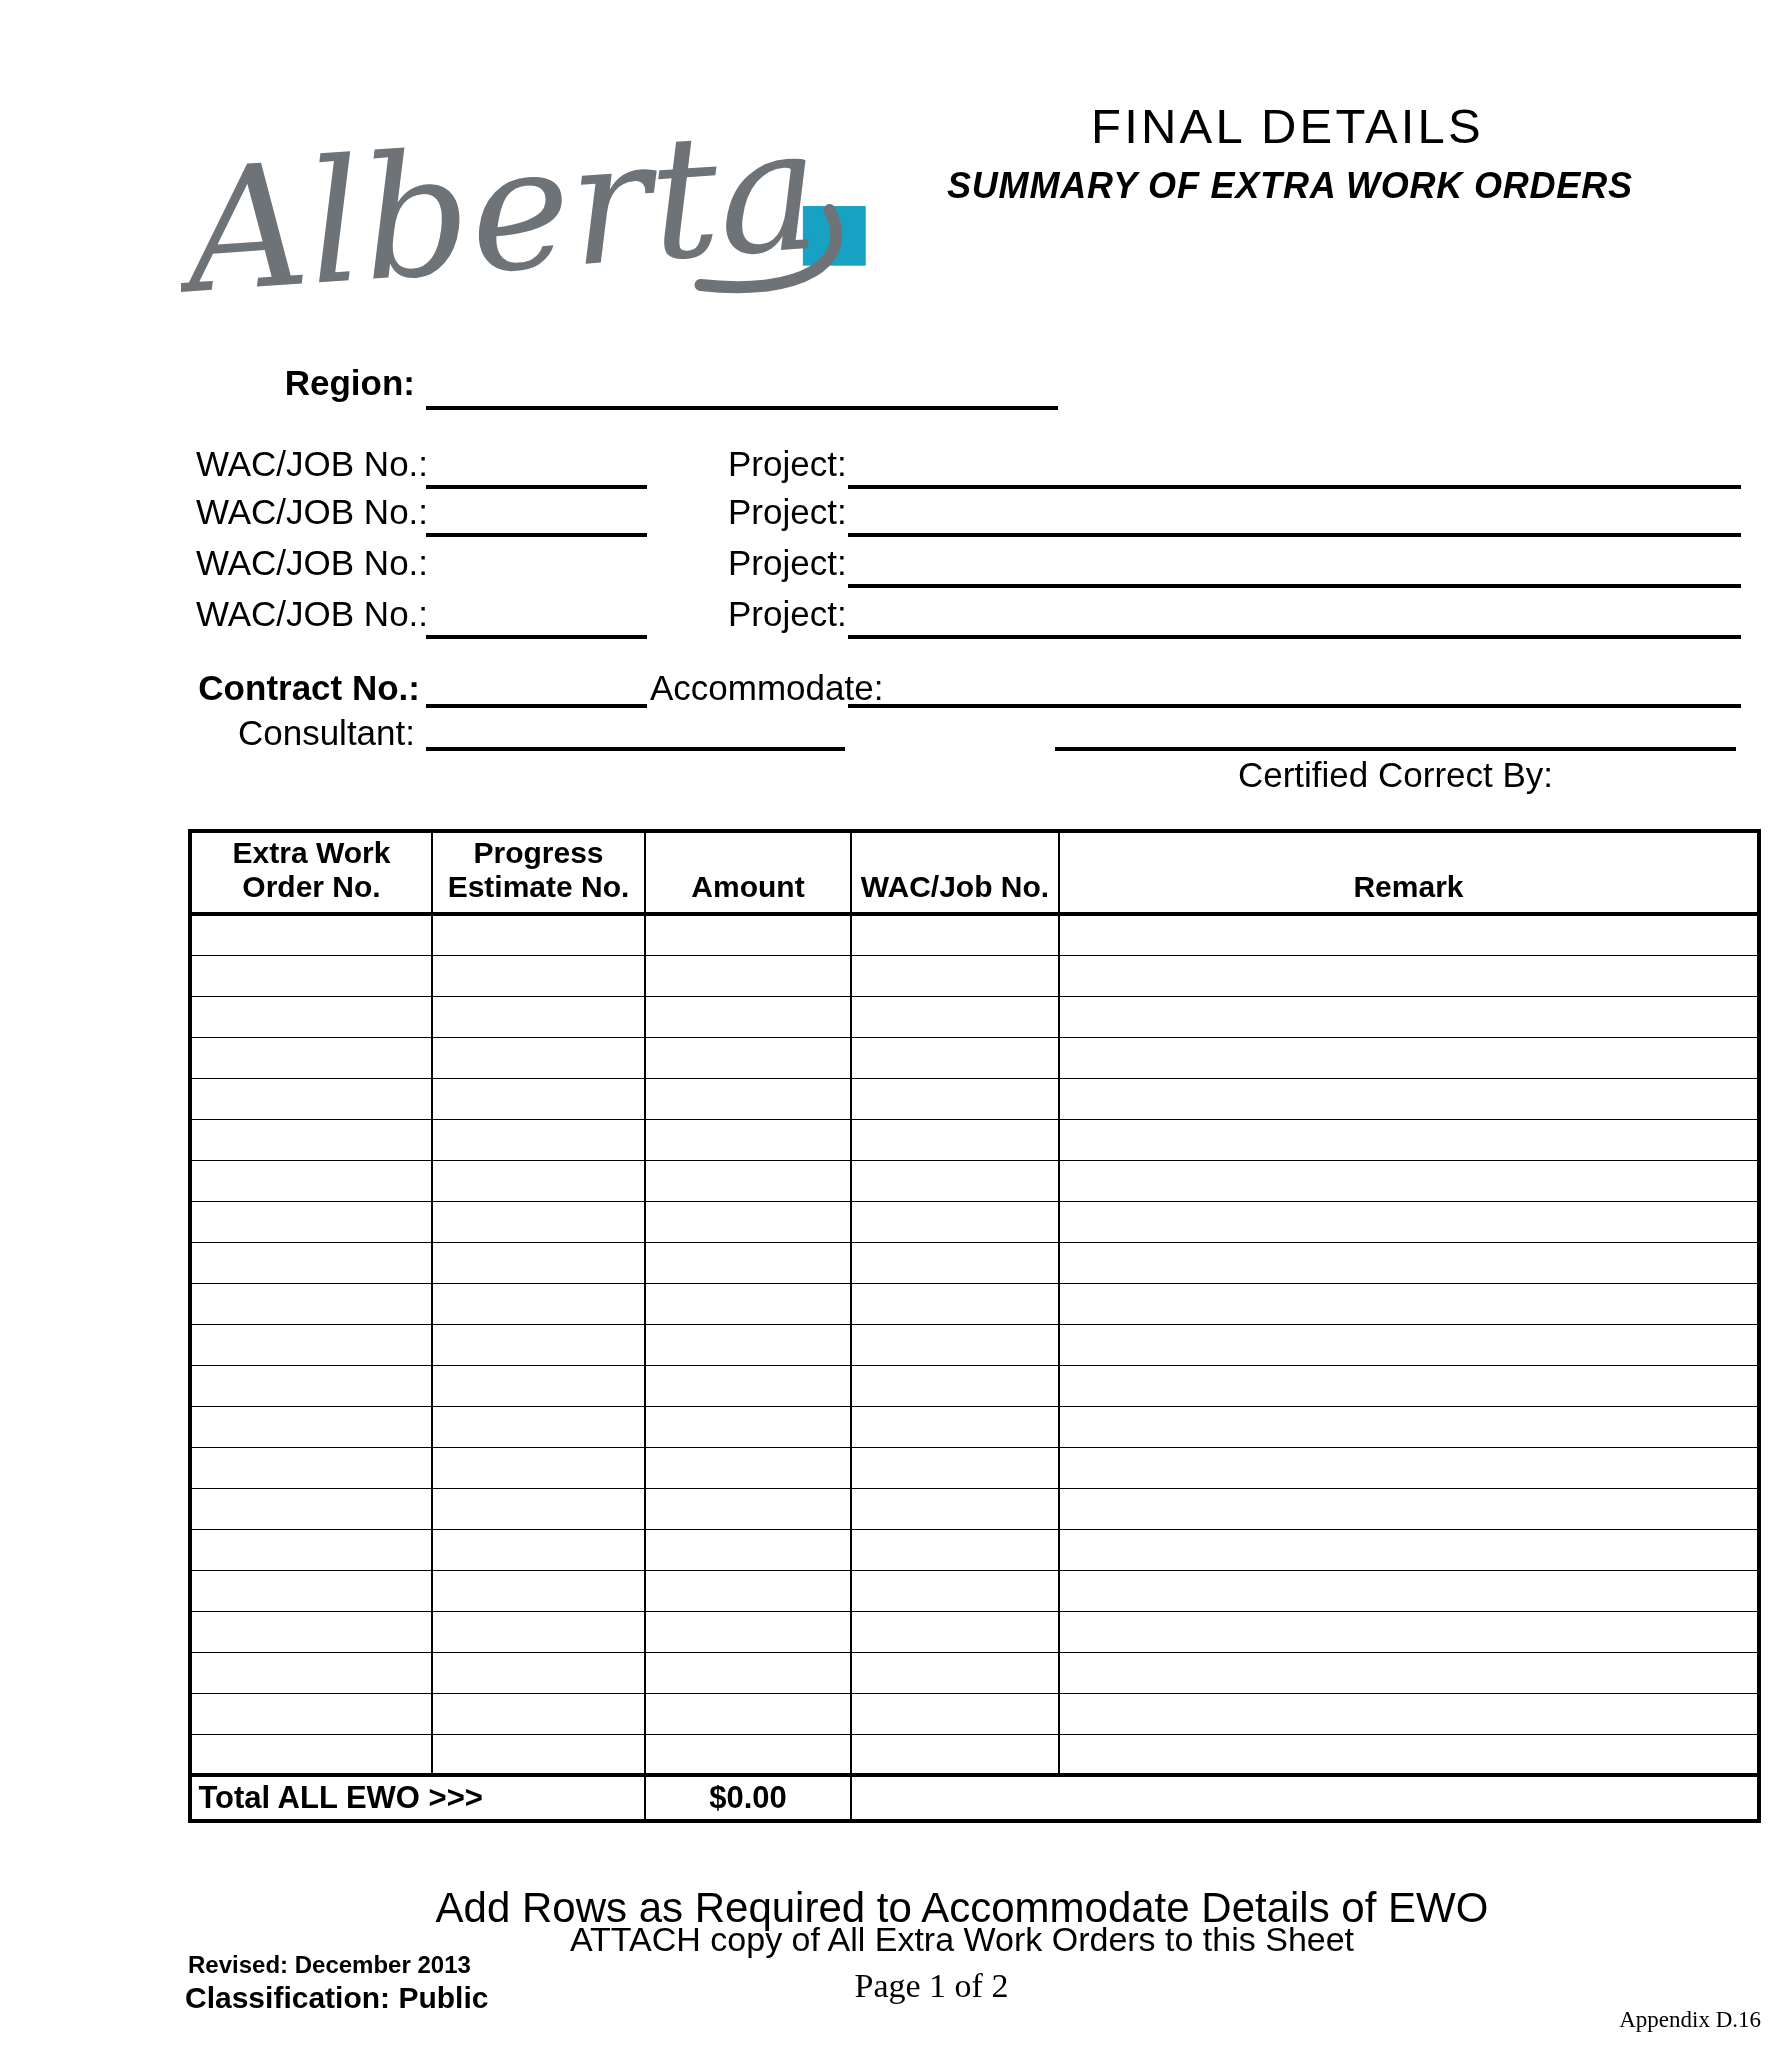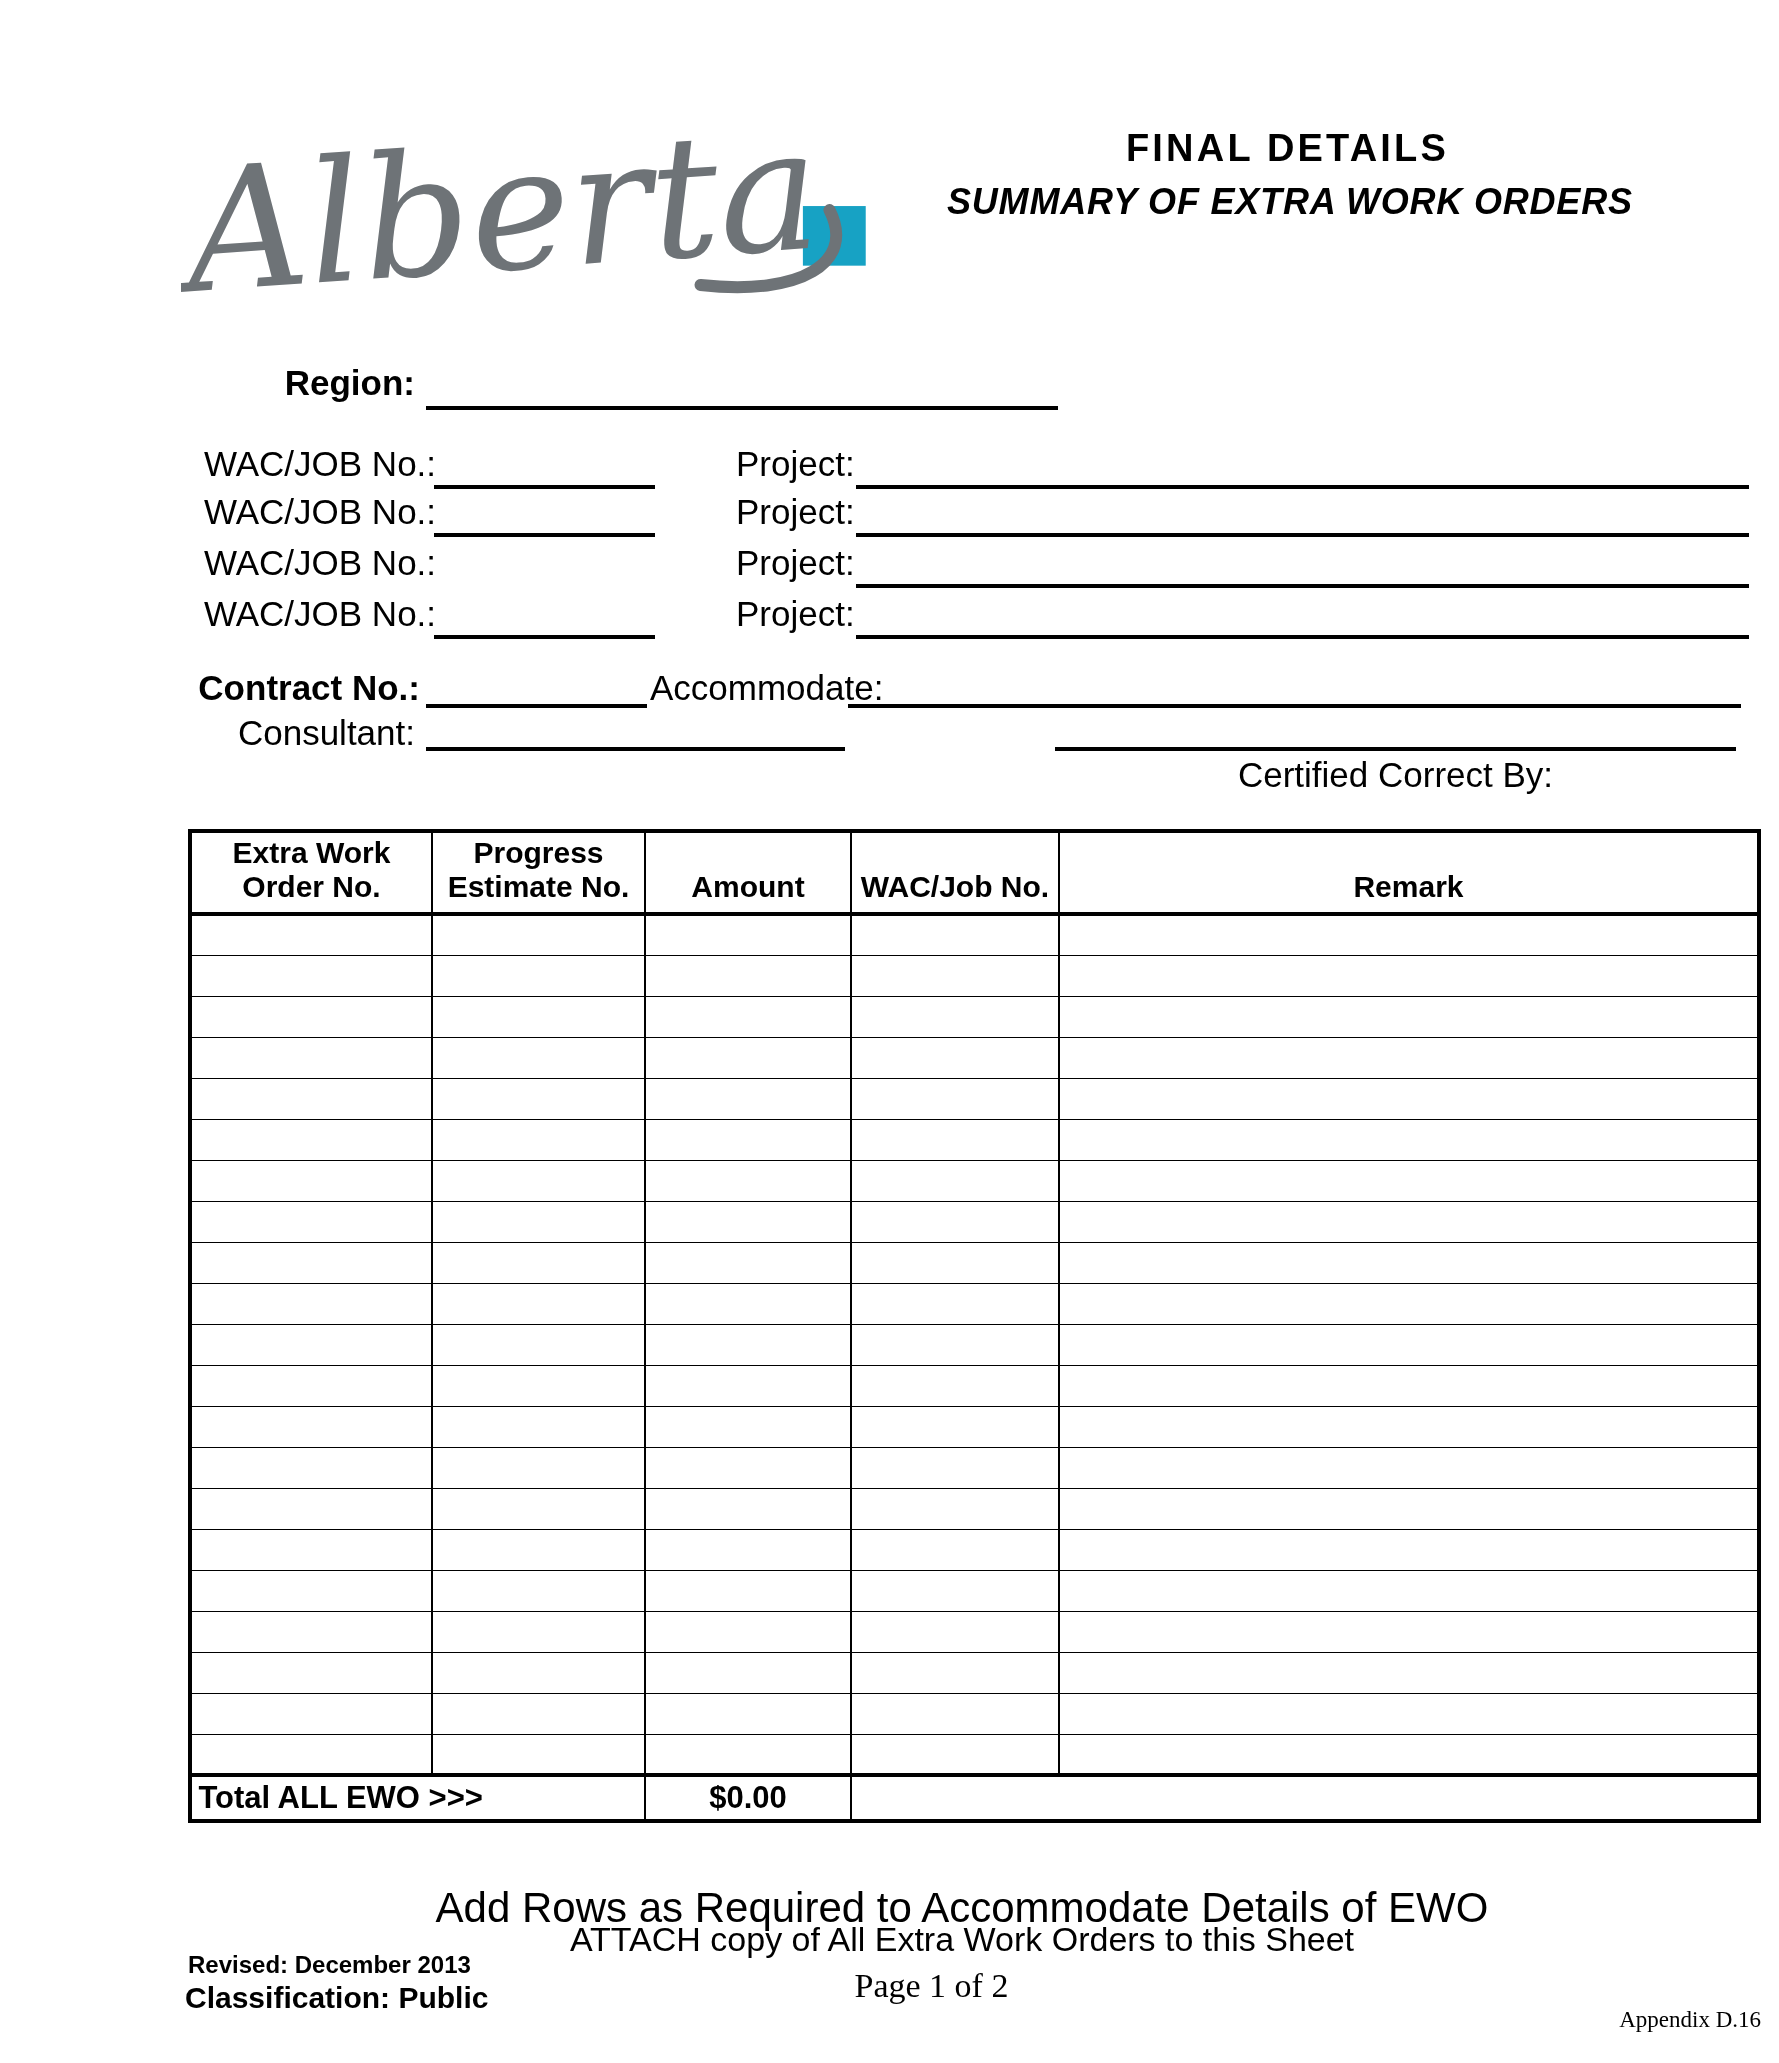--- a/index.html
+++ b/index.html
@@ -7,33 +7,33 @@
     width:1779px;height:2064px;position:relative;overflow:hidden;
     font-family:"Liberation Sans",sans-serif;color:#000;
   }
   .abs{position:absolute;}
 
   
   .logo{left:181px;top:77px;width:725px;height:242px;}
 
   
   .title-block{left:947px;top:98px;width:681px;text-align:center;}
-  .doc-title{font-size:38px;font-weight:bold;letter-spacing:3.2px;white-space:nowrap;margin-top:29px;}
+  .doc-title{font-size:49px;font-weight:normal;letter-spacing:3.2px;white-space:nowrap;}
   .doc-subtitle{font-size:36px;font-weight:bold;font-style:italic;letter-spacing:0.8px;margin-top:11.3px;white-space:nowrap;}
 
   
   .lbl{font-size:35px;line-height:37px;white-space:nowrap;}
   .bold{font-weight:bold;}
   .fill-line{border-bottom:4px solid #000;}
 
   .region-label{left:188px;top:364px;width:227px;text-align:right;}
   .region-line{left:426px;top:367px;width:632px;height:39px;border-bottom:4.8px solid #000;}
 
   .wac-section{left:0;top:0;width:1779px;height:725px;}
-  .wac-row{position:absolute;left:8px;width:1642px;height:45px;}
+  .wac-row{position:absolute;left:0;width:1642px;height:45px;}
   .wac-row .wac-label{position:absolute;left:196px;top:0;}
   .wac-row .wac-short-line{position:absolute;left:426px;top:0;width:221px;height:40px;}
   .wac-row .project-label{position:absolute;left:728px;top:0;}
   .wac-row .project-line{position:absolute;left:848px;top:0;width:893px;height:40px;}
   .wac-section .wac-row:nth-of-type(3) .wac-short-line{border-bottom-color:transparent;}
 
   .contract-label{left:188px;top:669px;width:232px;text-align:right;}
   .contract-line{left:426px;top:667px;width:221px;height:37px;}
   .contractor-label{left:650px;top:669px;}
   .contractor-line{left:848px;top:667px;width:893px;height:37px;}

